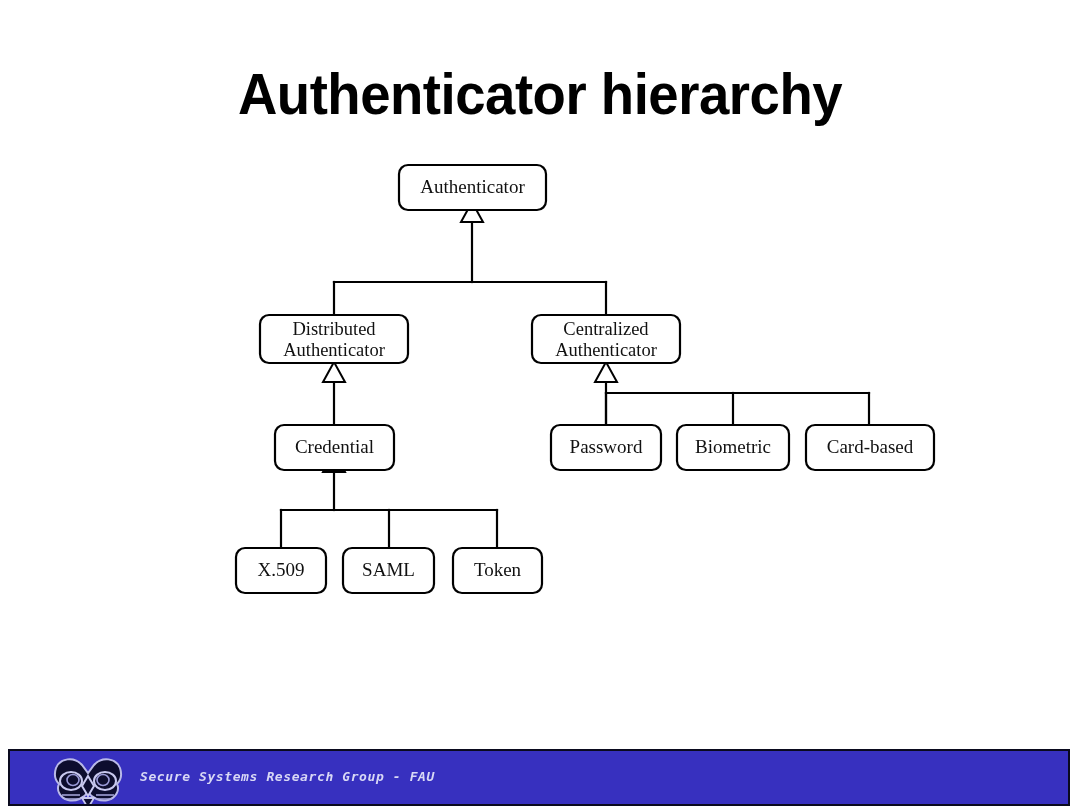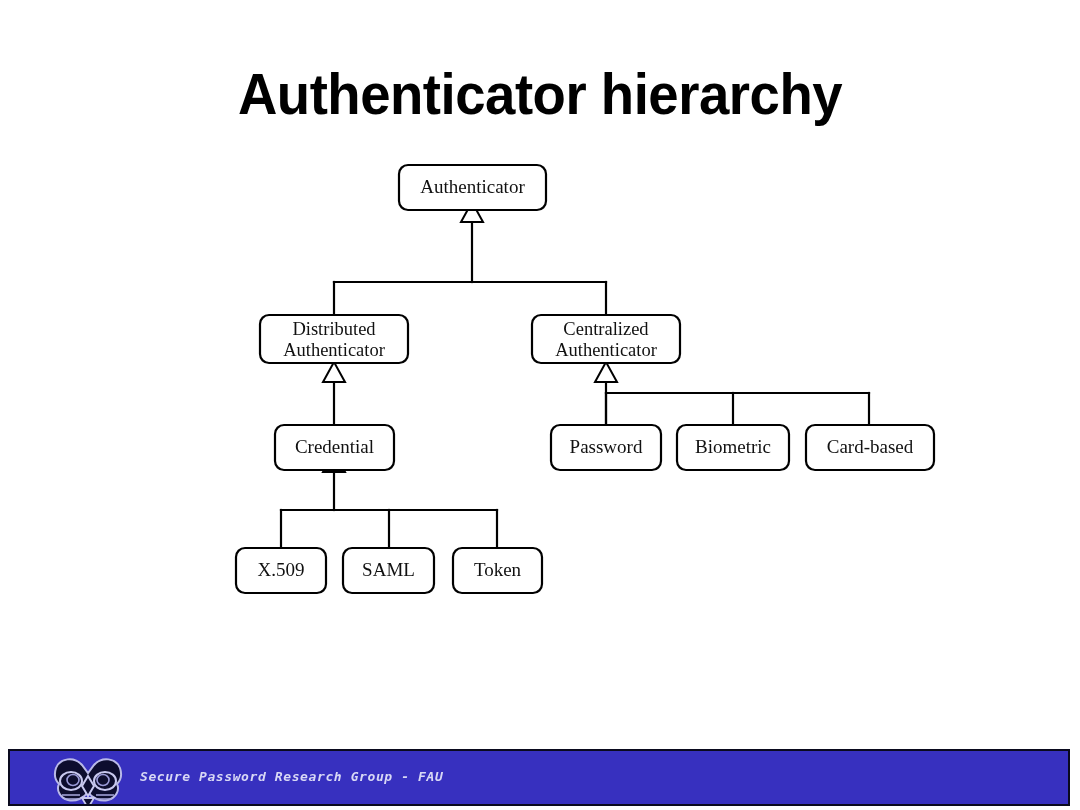--- a/index.html
+++ b/index.html
@@ -224,14 +224,14 @@
       <ellipse cx="53" cy="26" rx="6" ry="5.5" fill="#0d0d2e" stroke="#9a9ad8" stroke-width="1.6"></ellipse>
 
       <path d="M38 22 L44 32 L38 42 L32 32 Z" fill="#0d0d2e" stroke="#c8c8ef" stroke-width="2"></path>
 
       <path d="M12 41 H30 M14 45 H30 M46 41 H64 M46 45 H62" stroke="#a9a9e0" stroke-width="1.6" fill="none"></path>
 
       <path d="M32 44 L38 54 L44 44 Z" fill="#0d0d2e" stroke="#c8c8ef" stroke-width="1.8"></path>
     </svg>
   </div>
 
-  <div class="footer-text">Secure Password Research Group - FAU</div>
+  <div class="footer-text">Secure Systems Research Group - FAU</div>
 </div>
 
 </body></html>

